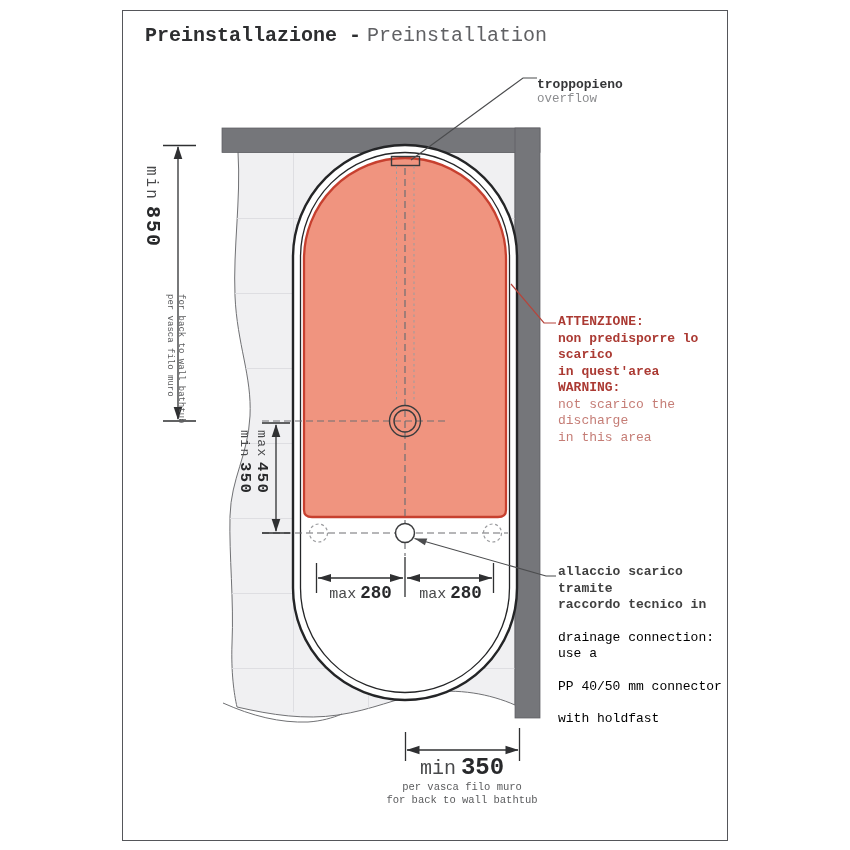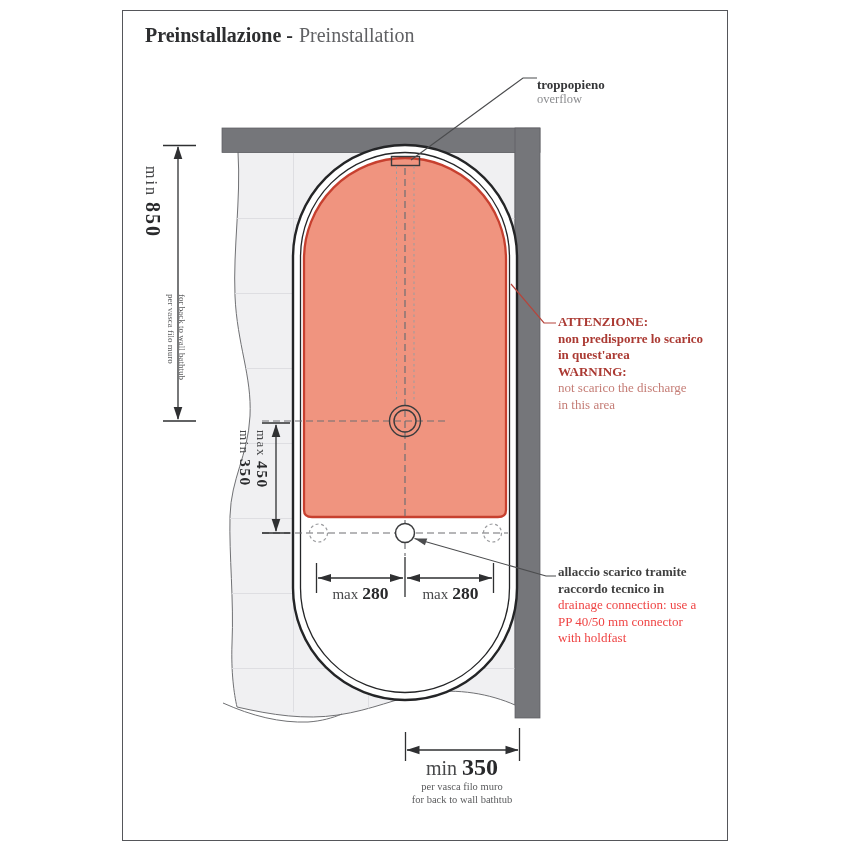--- a/index.html
+++ b/index.html
@@ -1,17 +1,17 @@
 <!DOCTYPE html>
 <html><head>
 <meta charset="utf-8">
 <style>
   html,body{margin:0;padding:0;background:#ffffff;}
   .page{position:relative;width:850px;height:850px;background:#fff;
-        font-family:Liberation Serif, serif;overflow:hidden;}
+        font-family:Liberation Mono, monospace;overflow:hidden;}
   .frame{position:absolute;left:122px;top:10px;width:604px;height:829px;
          border:1.5px solid #55565a;background:#fff;}
   svg.draw{position:absolute;left:0;top:0;width:850px;height:850px;z-index:1;}
   .txt{position:absolute;z-index:2;}
 
   
   .title{left:145px;top:24px;font-size:20px;white-space:nowrap;}
   .title .t-it{font-weight:bold;color:#2d2e30;}
   .title .t-en{color:#606164;margin-left:6px;}
 
@@ -19,21 +19,21 @@
   .co-overflow{left:537px;top:77px;line-height:15px;}
   .co-overflow .l1{font-weight:bold;font-size:13px;color:#353638;}
   .co-overflow .l2{font-size:12.5px;color:#8b8c8f;}
 
   .co-warn{left:558px;top:314px;font-size:13px;line-height:16.5px;width:175px;}
   .co-warn .b{font-weight:bold;color:#ab3a33;}
   .co-warn .r{color:#c57d76;}
 
   .co-drain{left:558px;top:564px;font-size:13px;line-height:16.5px;width:185px;}
   .co-drain .b{font-weight:bold;color:#404040;}
-  .co-drain .g{color:#ef4444;}
+  .co-drain .g{color:#000000;margin-top:16px;}
 
   
   .vlabel{writing-mode:vertical-lr;text-orientation:sideways;white-space:nowrap;}
   .v850{left:140px;top:166px;height:280px;}
   .vbig{font-size:16px;color:#48494b;letter-spacing:2px;line-height:22px;}
   .vbig .num{font-size:20px;font-weight:bold;color:#28292b;margin-top:5px;}
   .vsmall{font-size:9px;line-height:10.5px;color:#5a5b5d;letter-spacing:0;
           padding-top:128px;margin-left:1px;}
   .v350450{left:236px;top:430px;height:105px;}
   .vmid{font-size:13px;color:#48494b;letter-spacing:1.5px;line-height:16px;}

